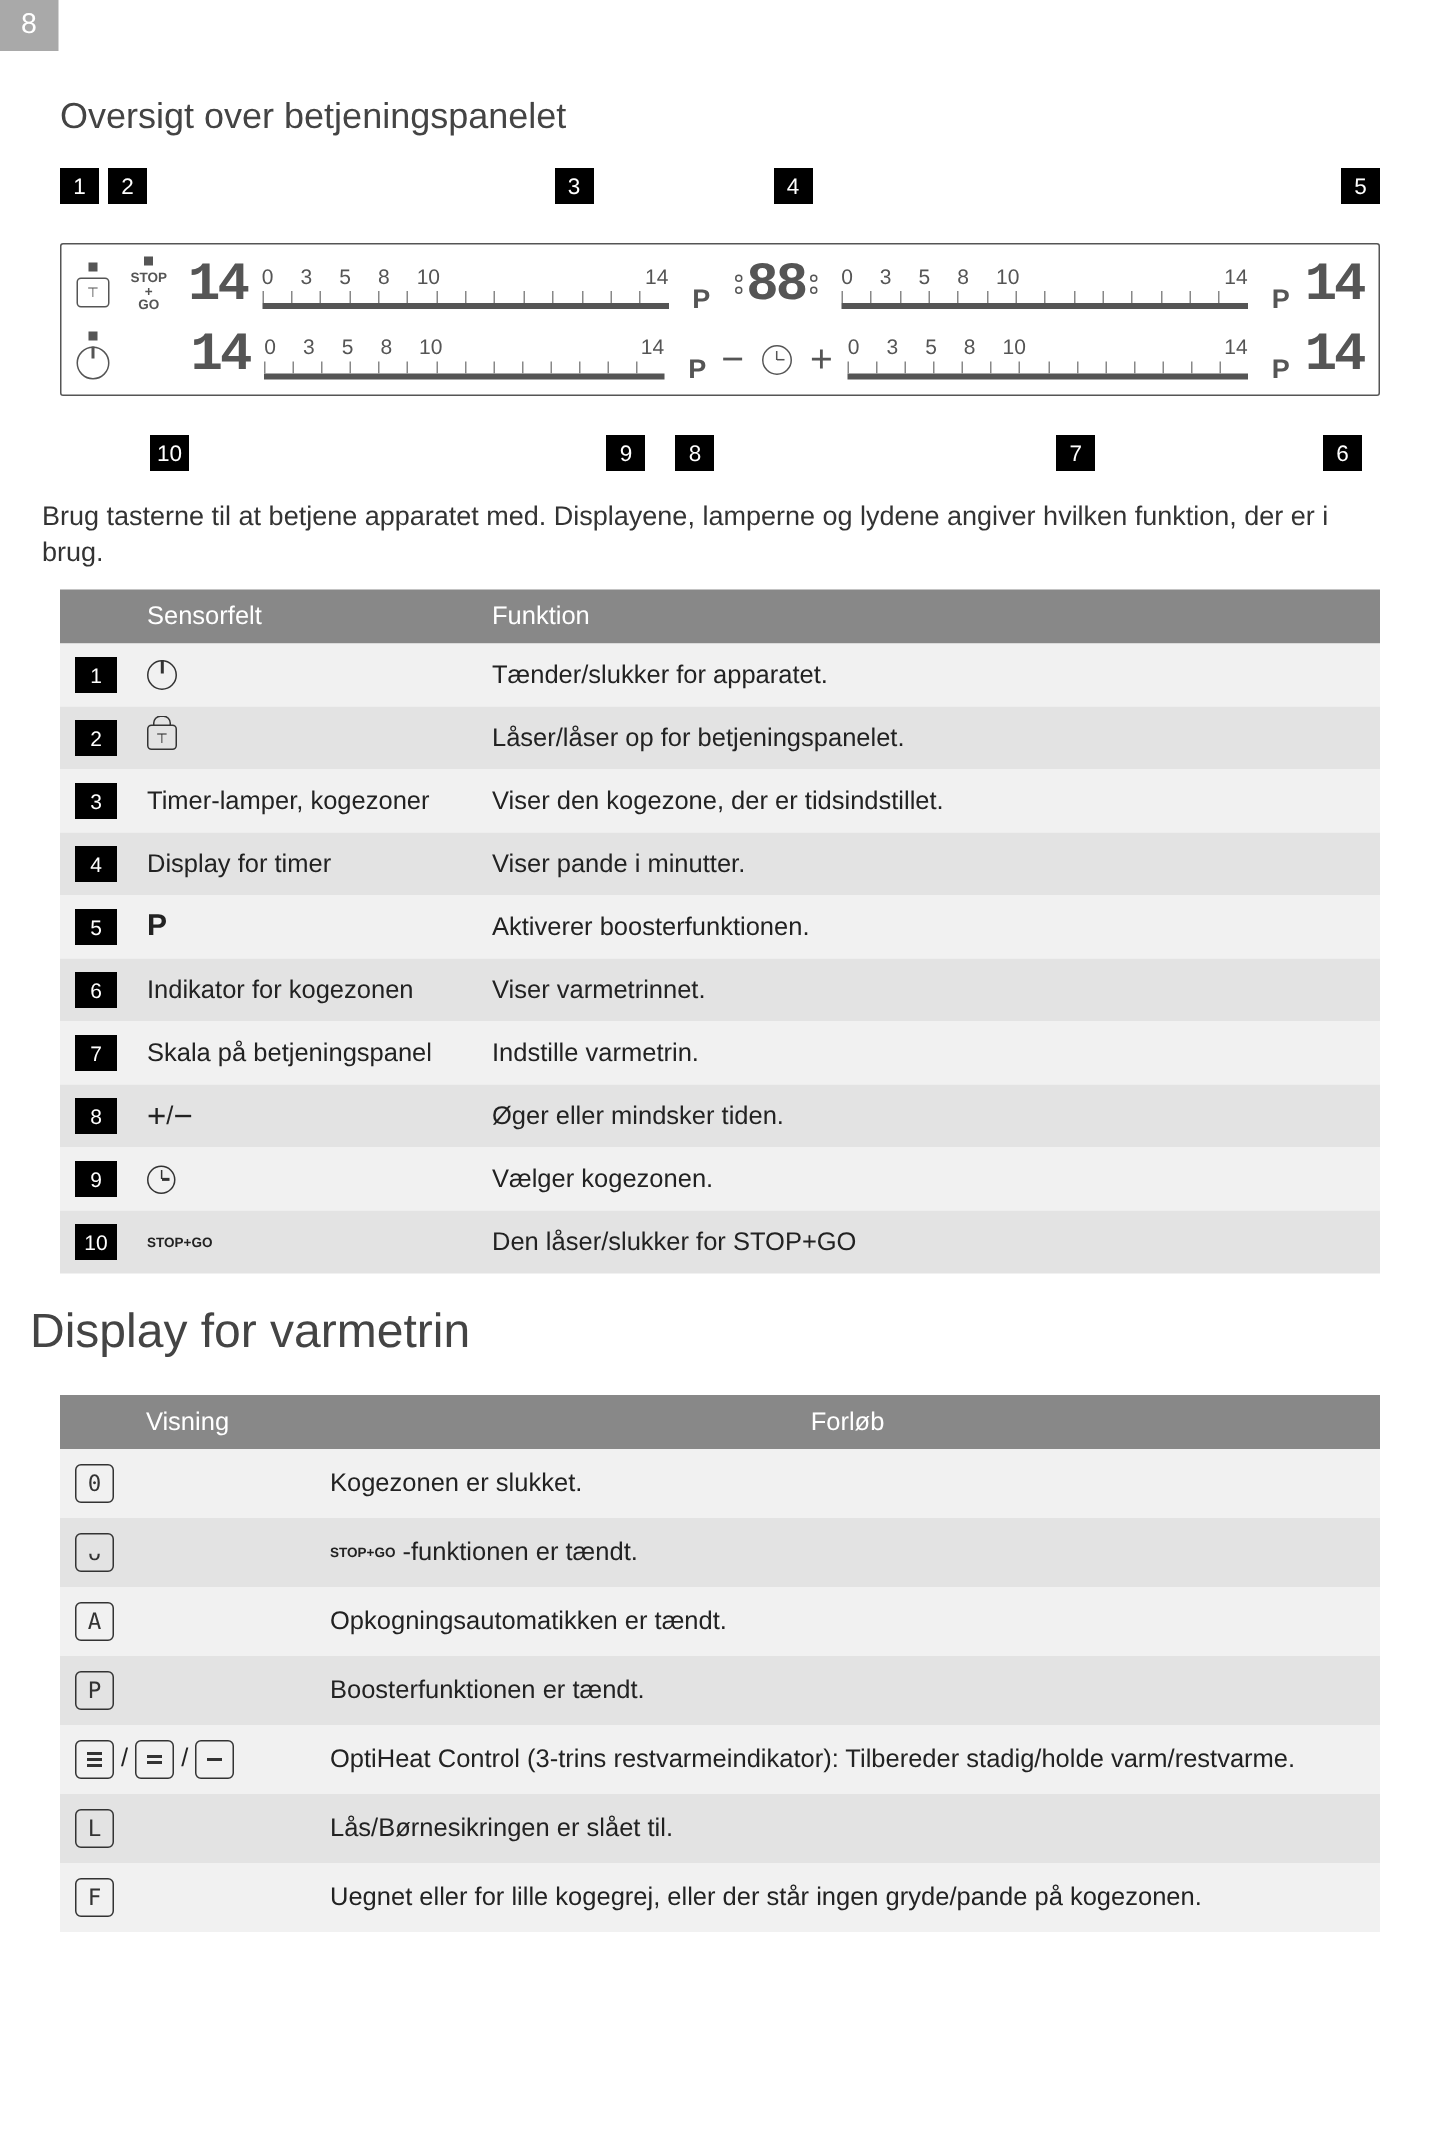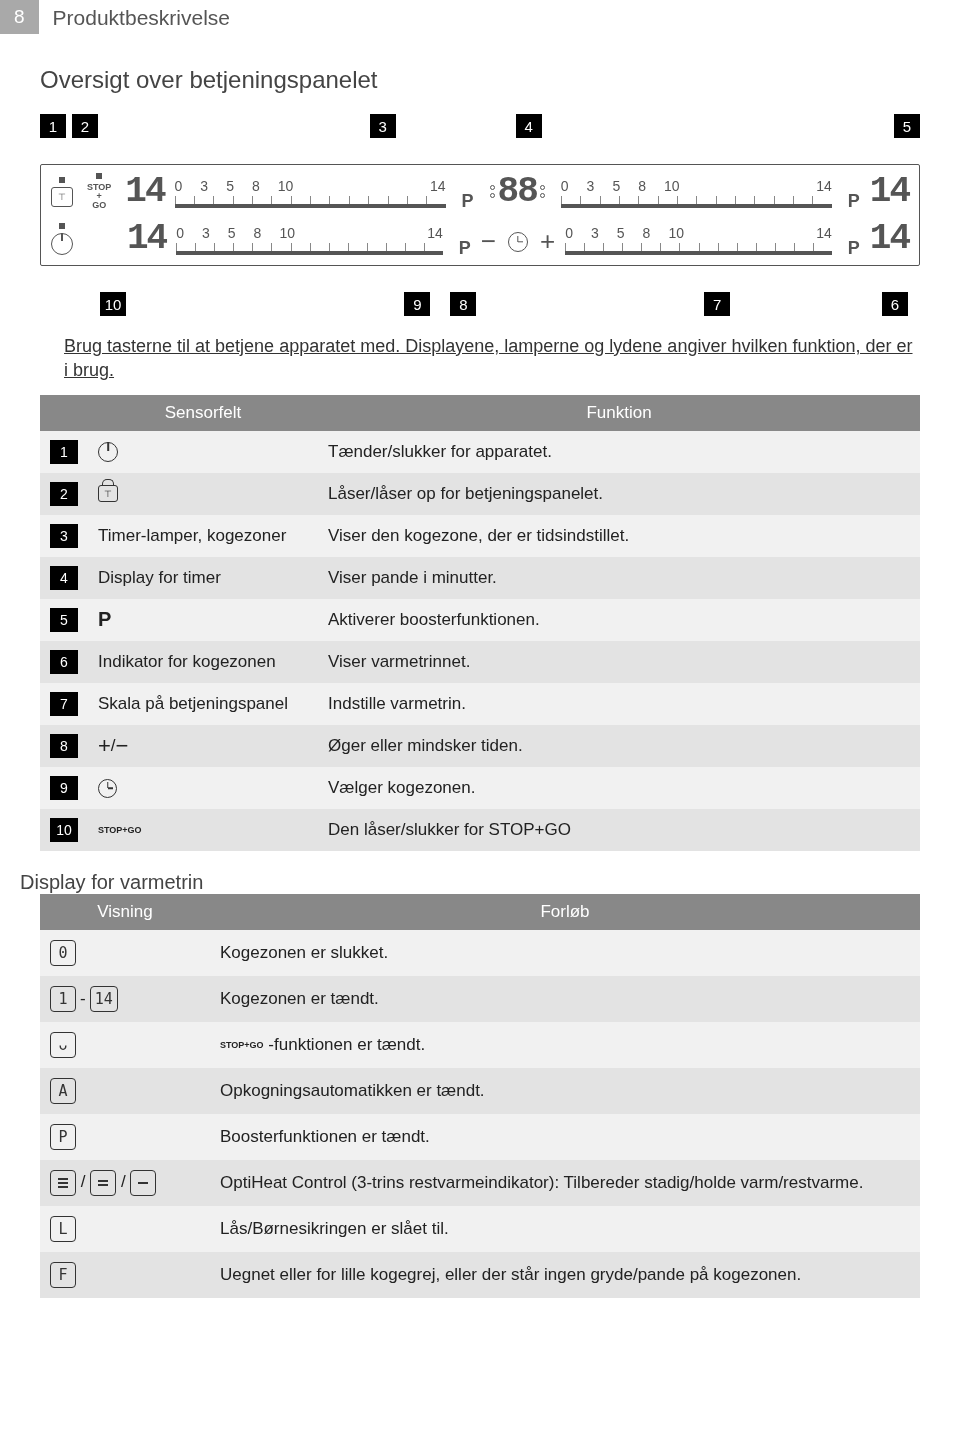--- a/index.html
+++ b/index.html
@@ -93,29 +93,29 @@
   .dot-two { display:flex; flex-direction:column; gap:3px; }
   .dot-two div { width:5px; height:5px; border:1.3px solid #555; border-radius:50%; }
   .timer-row2 {
     display:flex; align-items:center; justify-content:center; gap:12px; margin-top:6px;
   }
   .plusminus { font-size:26px; color:#555; font-weight:300; }
   .clock { width:20px; height:20px; border:1.4px solid #555; border-radius:50%; position:relative; }
   .clock::before { content:""; position:absolute; left:50%; top:50%; width:1.4px; height:6px; background:#555; transform:translate(-50%,-100%); }
   .clock::after { content:""; position:absolute; left:50%; top:50%; width:5px; height:1.4px; background:#555; transform:translate(0,-50%); }
 
-  .body-text { margin: 0 40px 12px 64px; font-size:18px; color:#333; line-height:1.35;text-decoration:underline; }
+  .body-text { margin: 0 40px 12px 28px; font-size:18px; color:#333; line-height:1.35; }
 
   table.t1 {
     width: calc(100% - 80px);
     margin: 4px 40px 16px 40px;
     border-collapse: collapse;
   }
   table.t1 th {
-    background:#888; color:#fff; font-weight:400; padding:8px 10px; text-align:center;
+    background:#888; color:#fff; font-weight:400; padding:8px 10px; text-align:left;
   }
   table.t1 td { padding:9px 10px; vertical-align:middle; }
   table.t1 tr:nth-child(even) td { background:#e3e3e3; }
   table.t1 tr:nth-child(odd) td { background:#f1f1f1; }
   table.t1 tr th:first-child, table.t1 tr td:first-child { width:48px; text-align:center; }
   .num-badge {
     background:#000; color:#fff; width:28px; height:24px;
     display:inline-flex; align-items:center; justify-content:center; font-size:14px;
   }
   .icon-cell { width:230px; }
@@ -128,24 +128,24 @@
   .lock-ico { width:20px; height:17px; border:1.5px solid #333; border-radius:3px; position:relative; font-size:9px; display:flex; align-items:center; justify-content:center; }
   .lock-ico::before { content:""; width:10px; height:6px; border:1.5px solid #333; border-bottom:none; border-radius:5px 5px 0 0; position:absolute; top:-7px; left:3px; }
   .p-ico { font-family:Arial; font-weight:700; font-size:20px; }
   .plus-ico, .minus-ico { font-size:22px; font-weight:400; line-height:18px; }
   .clock-ico { width:19px; height:19px; border:1.5px solid #333; border-radius:50%; position:relative; }
   .clock-ico::before { content:""; position:absolute; left:50%; top:50%; width:1.5px; height:6px; background:#333; transform:translate(-50%,-100%); }
   .clock-ico::after { content:""; position:absolute; left:50%; top:50%; width:5px; height:1.5px; background:#333; transform:translate(0,-50%); }
   .stopgo-ico { font-size:9px; font-weight:700; line-height:9px; text-align:center; }
 
   h2.section2 {
-    font-size: 20px;
+    font-size: 32px;
     font-weight: 400;
     color: #444;
-    margin: 20px 0 0 20px;
+    margin: 20px 0 24px 20px;
   }
 
   table.t2 {
     width: calc(100% - 80px);
     margin: 0 40px 10px 40px;
     border-collapse: collapse;
   }
   table.t2 th {
     background:#888; color:#fff; font-weight:400; padding:8px 10px; text-align:center;
   }
@@ -165,21 +165,20 @@
   .bars3 div { width:10px; height:2px; background:#333; }
   .bars2 { display:inline-flex; flex-direction:column; gap:2px; align-items:center; justify-content:center; }
   .bars2 div { width:10px; height:2px; background:#333; }
   .bars1 { width:10px; height:2px; background:#333; display:inline-block; }
 </style>
 </head>
 <body>
 
 <div class="topbar">
   <span class="page-tab">8</span>
-  <span class="chapter-title">Produktbeskrivelse</span>
 </div>
 
 <h2 class="section">Oversigt over betjeningspanelet</h2>
 
 <div class="diagram">
 
   <div style="display:flex;">
     <div style="display:flex; gap:6px;">
       <span class="callout">1</span>
       <span class="callout">2</span>
@@ -445,24 +444,20 @@
   <thead>
     <tr>
       <th class="col-visning">Visning</th>
       <th>Forløb</th>
     </tr>
   </thead>
   <tbody id="t2-body">
       <tr>
         <td class="col-visning"><span class="disp-box">0</span></td>
         <td>Kogezonen er slukket.</td>
-      </tr>
-      <tr>
-        <td class="col-visning"><span class="disp-box">1</span><span class="dash-sep">-</span><span class="disp-box">14</span></td>
-        <td>Kogezonen er tændt.</td>
       </tr>
       <tr>
         <td class="col-visning"><span class="disp-box">ᴗ</span></td>
         <td><span class="inline-icon stopgo-ico">
             <div>STOP</div>
             <div>+</div>
             <div>GO</div>
           </span> -funktionen er tændt.</td>
       </tr>
       <tr>

